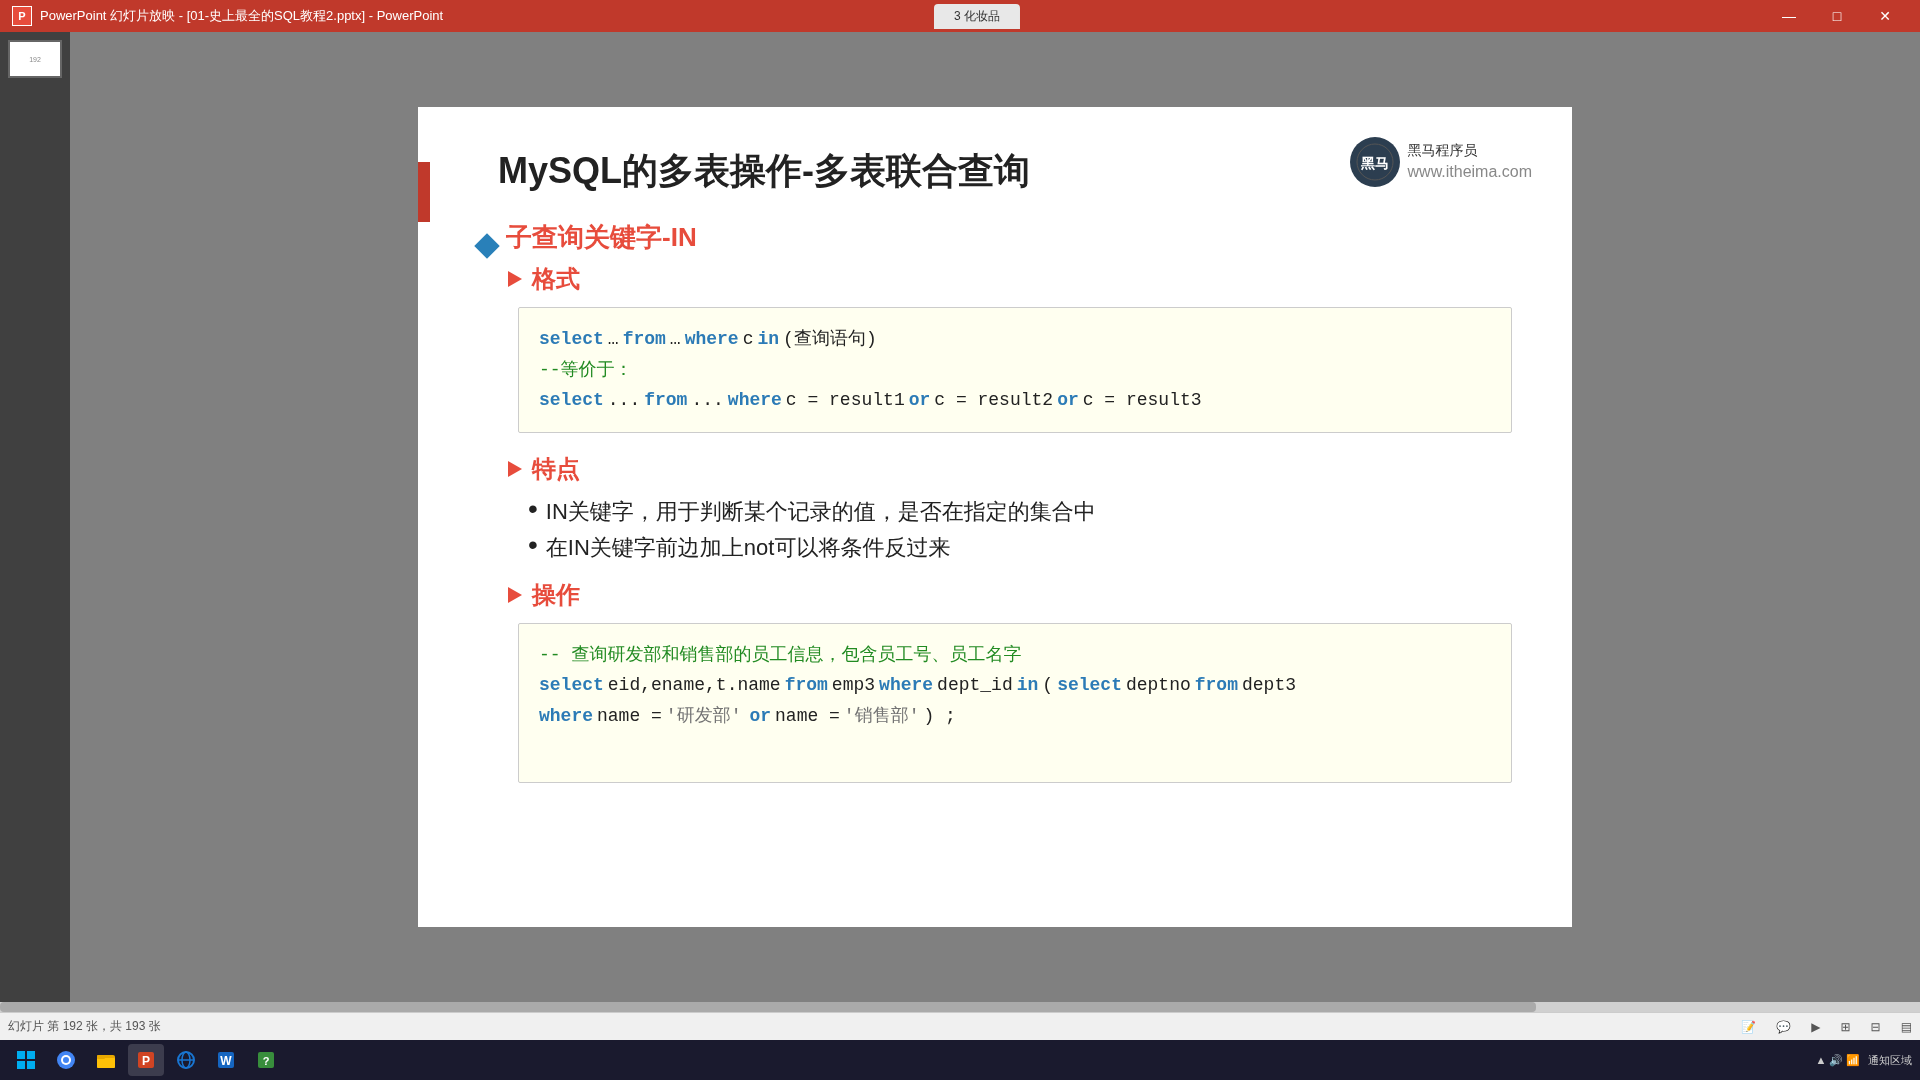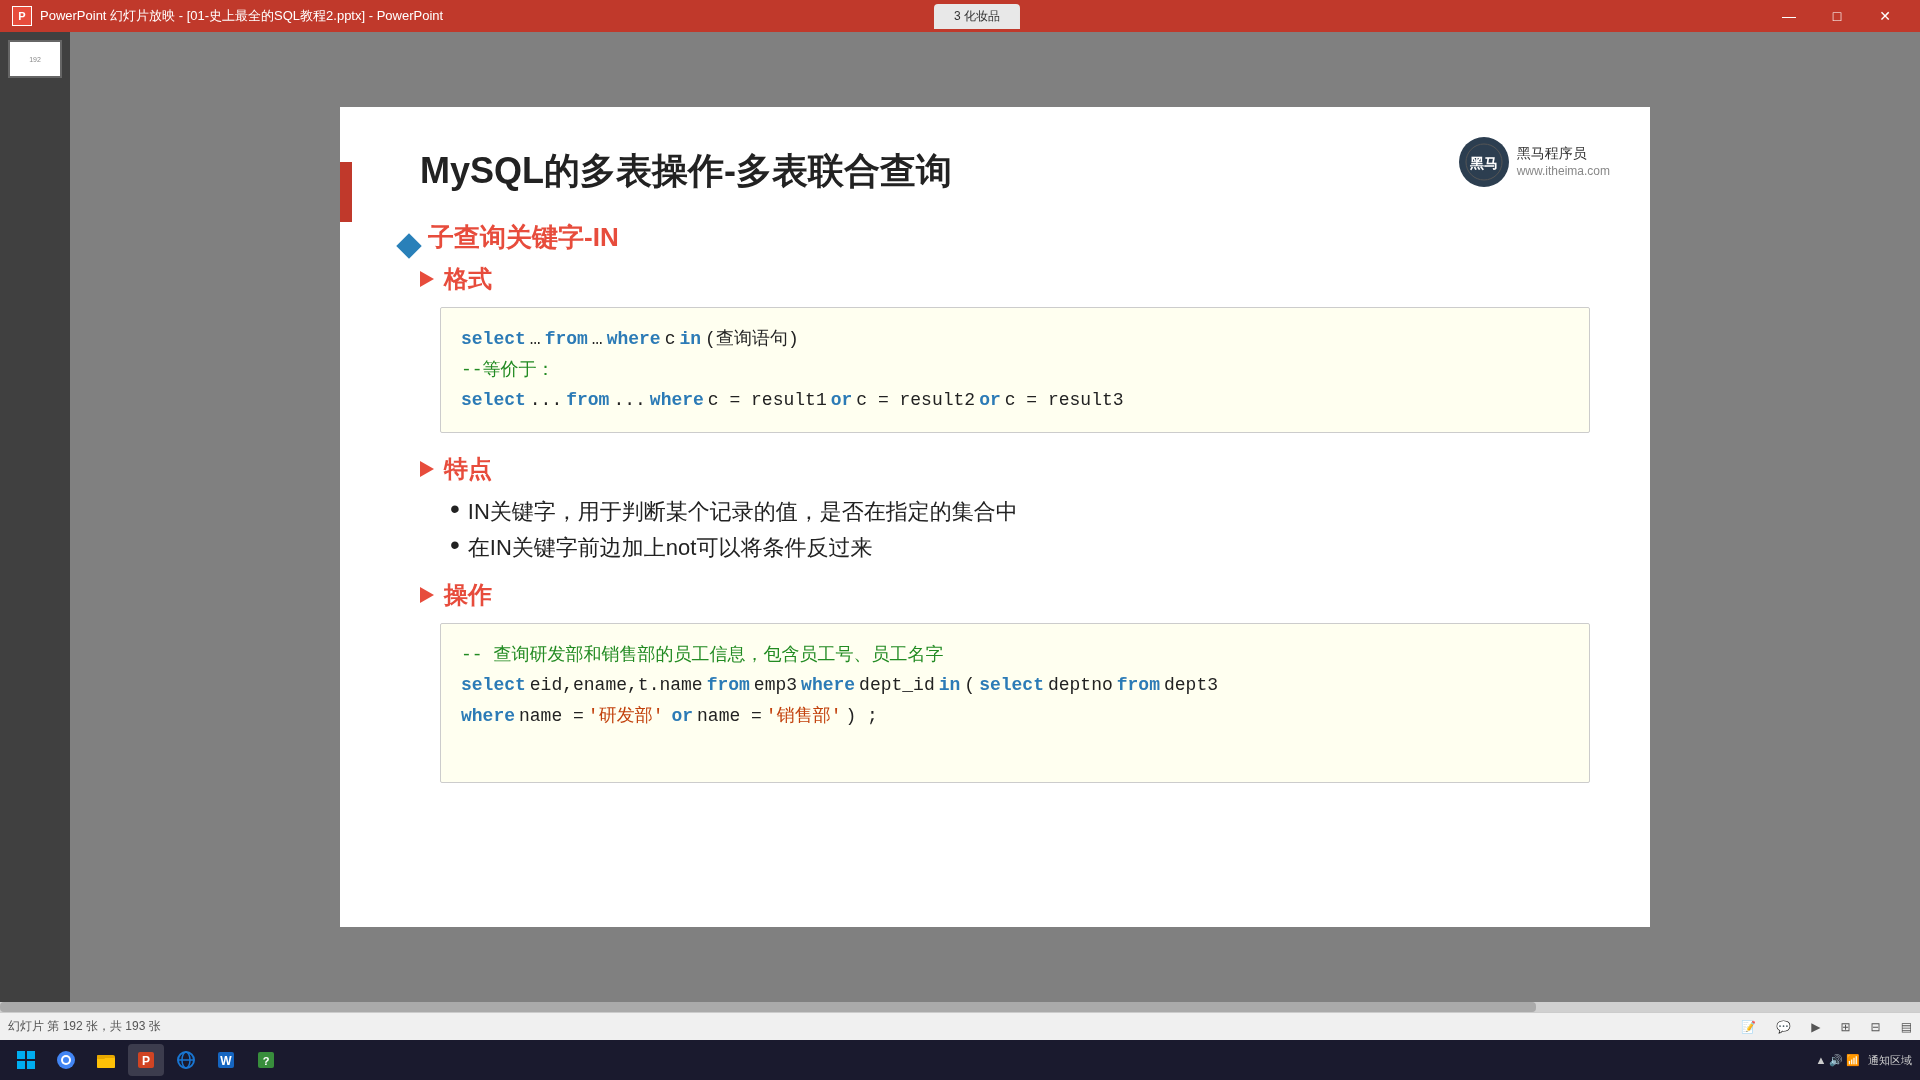--- a/index.html
+++ b/index.html
@@ -61,21 +61,21 @@
     .slide-canvas {
       flex: 1;
       background: #808080;
       display: flex;
       align-items: center;
       justify-content: center;
       padding: 20px;
     }
 
     .slide {
-      width: 1310px;
+      width: 1154px;
       height: 820px;
       background: white;
       position: relative;
       padding: 40px 60px;
       overflow: hidden;
     }
 
     
     .accent-bar {
       position: absolute;
@@ -113,21 +113,21 @@
       font-weight: bold;
       color: #e74c3c;
     }
 
     
     .sub-heading {
       display: flex;
       align-items: center;
       gap: 10px;
       margin-bottom: 12px;
-      margin-left: 20px;
+      margin-left: 30px;
     }
     .arrow-right {
       width: 0;
       height: 0;
       border-top: 8px solid transparent;
       border-bottom: 8px solid transparent;
       border-left: 14px solid #e74c3c;
     }
     .sub-title {
       font-size: 24px;
@@ -145,21 +145,21 @@
       margin-left: 30px;
       font-family: 'Courier New', monospace;
       font-size: 18px;
       line-height: 1.7;
     }
 
     .code-line { display: flex; flex-wrap: wrap; align-items: baseline; gap: 4px; }
     .kw-blue { color: #2c7bb6; font-weight: bold; }
     .kw-black { color: #222; }
     .comment { color: #228b22; }
-    .string-red { color: #c2410c; }
+    .string-red { color: #737373; }
 
     
     .bullet-list {
       margin-left: 50px;
       margin-bottom: 16px;
     }
     .bullet-item {
       display: flex;
       align-items: flex-start;
       gap: 8px;
@@ -281,21 +281,21 @@
 
         <div class="logo-area">
           <div class="logo-icon">
             <svg width="38" height="38" viewBox="0 0 38 38">
               <circle cx="19" cy="19" r="18" fill="#2c3e50" stroke="#555" stroke-width="1"></circle>
               <text x="19" y="25" text-anchor="middle" fill="white" font-size="14" font-weight="bold">黑马</text>
             </svg>
           </div>
           <div class="logo-text">
             <div>黑马程序员</div>
-            <div style="font-size:12px;color:#888;">www.itheima.com</div>
+            <div style="font-size:16px;color:#888;">www.itheima.com</div>
           </div>
         </div>
 
         <div class="section-heading">
           <div class="diamond"></div>
           <span class="section-title">子查询关键字-IN</span>
         </div>
 
         <div class="sub-heading">
           <div class="arrow-right"></div>

